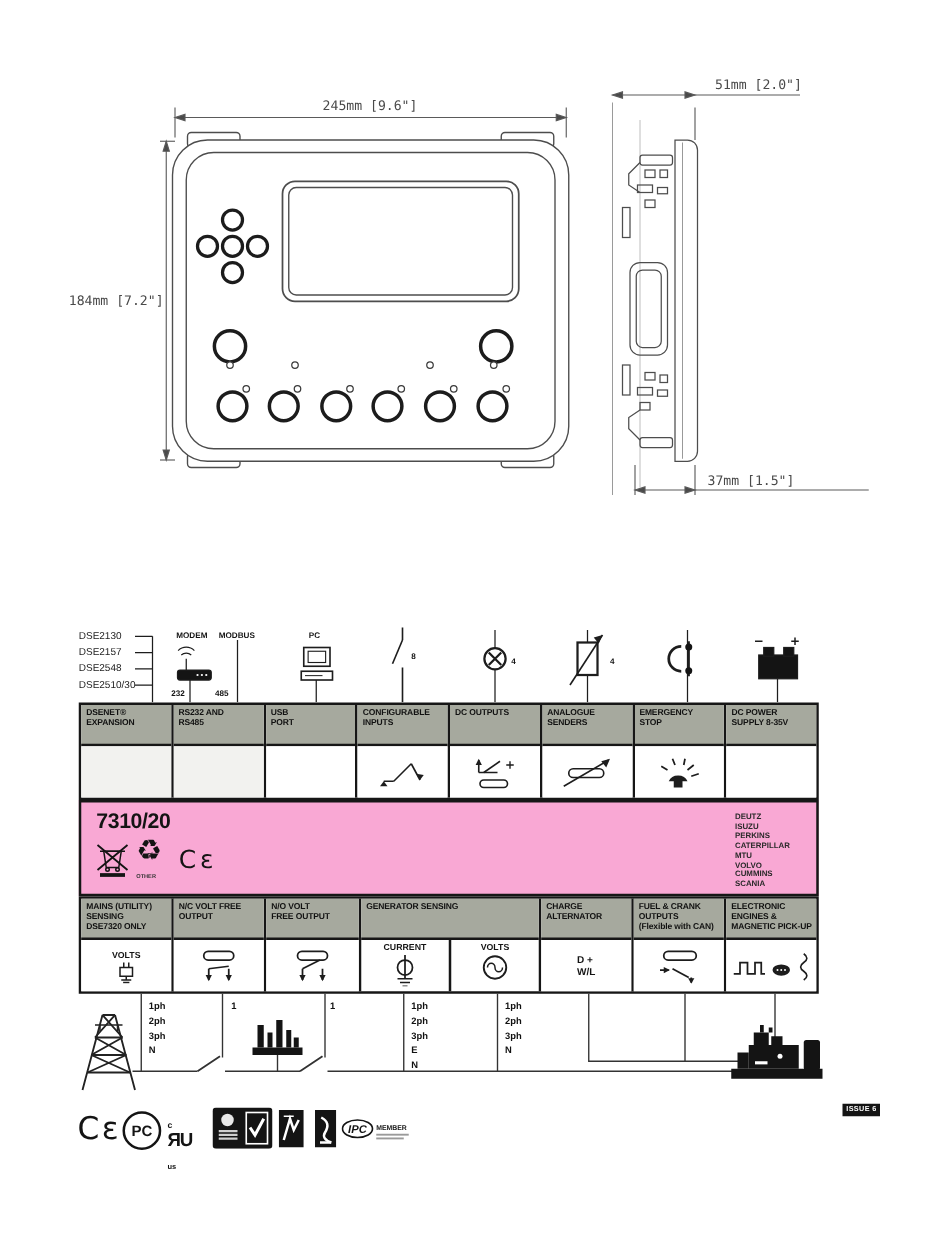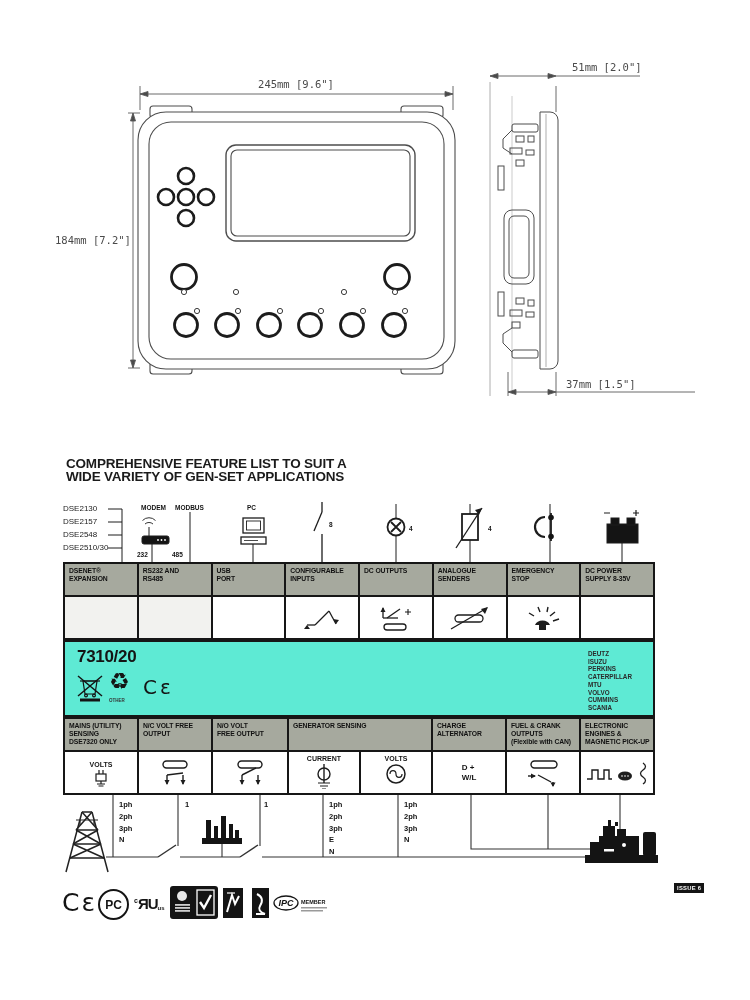--- a/index.html
+++ b/index.html
@@ -24,42 +24,42 @@
       white-space:pre-line;letter-spacing:-0.1px;color:#111;}
   .cell{flex:1;display:flex;align-items:center;justify-content:center;background:#fff;min-height:0;}
   .cell.tint{background:#f2f2ef;}
   .split{flex:1;display:flex;}
   .subcell{flex:1;display:flex;flex-direction:column;align-items:center;padding-top:3px;min-width:0;}
   .subcell+.subcell{border-left:2px solid #161616;}
   .sublabel{font-size:7px;font-weight:bold;margin-bottom:1px;}
   .vcell{flex-direction:column;padding-top:3px;}
 
   .modelbox{left:63px;top:640px;width:592px;height:77px;border:2px solid #161616;
-            box-sizing:border-box;background:#5eead4;}
+            box-sizing:border-box;background:#f9a8d4;}
   .modelname{position:absolute;left:12px;top:5px;font-size:17px;font-weight:bold;letter-spacing:-0.3px;}
   .engines{position:absolute;left:523px;top:8px;font-size:6.3px;font-weight:bold;
            line-height:7.7px;color:#2a2a2a;}
   .recycle{position:absolute;left:44px;top:28px;font-size:23px;line-height:23px;font-family:"DejaVu Sans",sans-serif;}
   .resin{position:absolute;left:53px;top:40px;font-size:5.5px;font-weight:bold;}
   .otherlbl{position:absolute;left:44px;top:56px;font-size:4.5px;font-weight:bold;color:#333;}
   .cemark{position:absolute;left:78px;top:33px;font-size:20px;letter-spacing:3px;
           font-family:"DejaVu Sans",sans-serif;}
 
   .ph{position:absolute;font-size:7.5px;font-weight:bold;line-height:11.8px;color:#111;}
 
   .issue{position:absolute;left:674px;top:883px;background:#141414;color:#fff;
          font-size:5.8px;font-weight:bold;padding:2px 3px;letter-spacing:0.3px;}
 
   .logos{position:absolute;left:62px;top:886px;width:300px;height:36px;}
   .lg-ce{position:absolute;left:0;top:2px;font-size:25px;letter-spacing:2px;
          font-family:"DejaVu Sans",sans-serif;color:#141414;}
   .lg-pct{position:absolute;left:36px;top:3px;width:27px;height:27px;border:2.5px solid #141414;
           border-radius:50%;display:flex;align-items:center;justify-content:center;
           font-size:12px;font-weight:bold;}
-  .lg-ul{position:absolute;left:72px;top:9px;display:flex;align-items:flex-start;}
+  .lg-ul{position:absolute;left:72px;top:9px;display:flex;align-items:flex-start;flex-direction:column;}
   .lg-ul .c{font-size:7px;font-weight:bold;margin-top:2px;}
   .lg-ul .m{font-size:15px;font-weight:bold;letter-spacing:-1px;}
   .lg-ul .us{font-size:6px;font-weight:bold;margin-top:10px;}
   .lg-ipc{position:absolute;left:211px;top:9px;}
 </style>
 </head>
 <body>
 
 <div class="page">
 
@@ -151,22 +151,20 @@
 
       <line x1="508" y1="372" x2="508" y2="396"></line>
         <line x1="556" y1="372" x2="556" y2="396"></line>
       <line x1="508" y1="392" x2="695" y2="392"></line>
       <polygon points="508,392 516,389.5 516,394.5"></polygon>
         <polygon points="556,392 548,389.5 548,394.5"></polygon>
       <text x="566" y="388" stroke="none">37mm [1.5"]</text>
     </g>
   </svg>
 
-  <div class="abs f-title pre">COMPREHENSIVE FEATURE LIST TO SUIT A
-WIDE VARIETY OF GEN-SET APPLICATIONS</div>
 
   <div class="abs models">
     <div>DSE2130</div>
     <div>DSE2157</div>
     <div>DSE2548</div>
     <div>DSE2510/30</div>
   </div>
 
   <svg class="abs" style="left:60px;top:495px" width="632" height="67" viewBox="60 495 632 67">
     <g stroke="#1d1d1d" stroke-width="1" fill="none">

